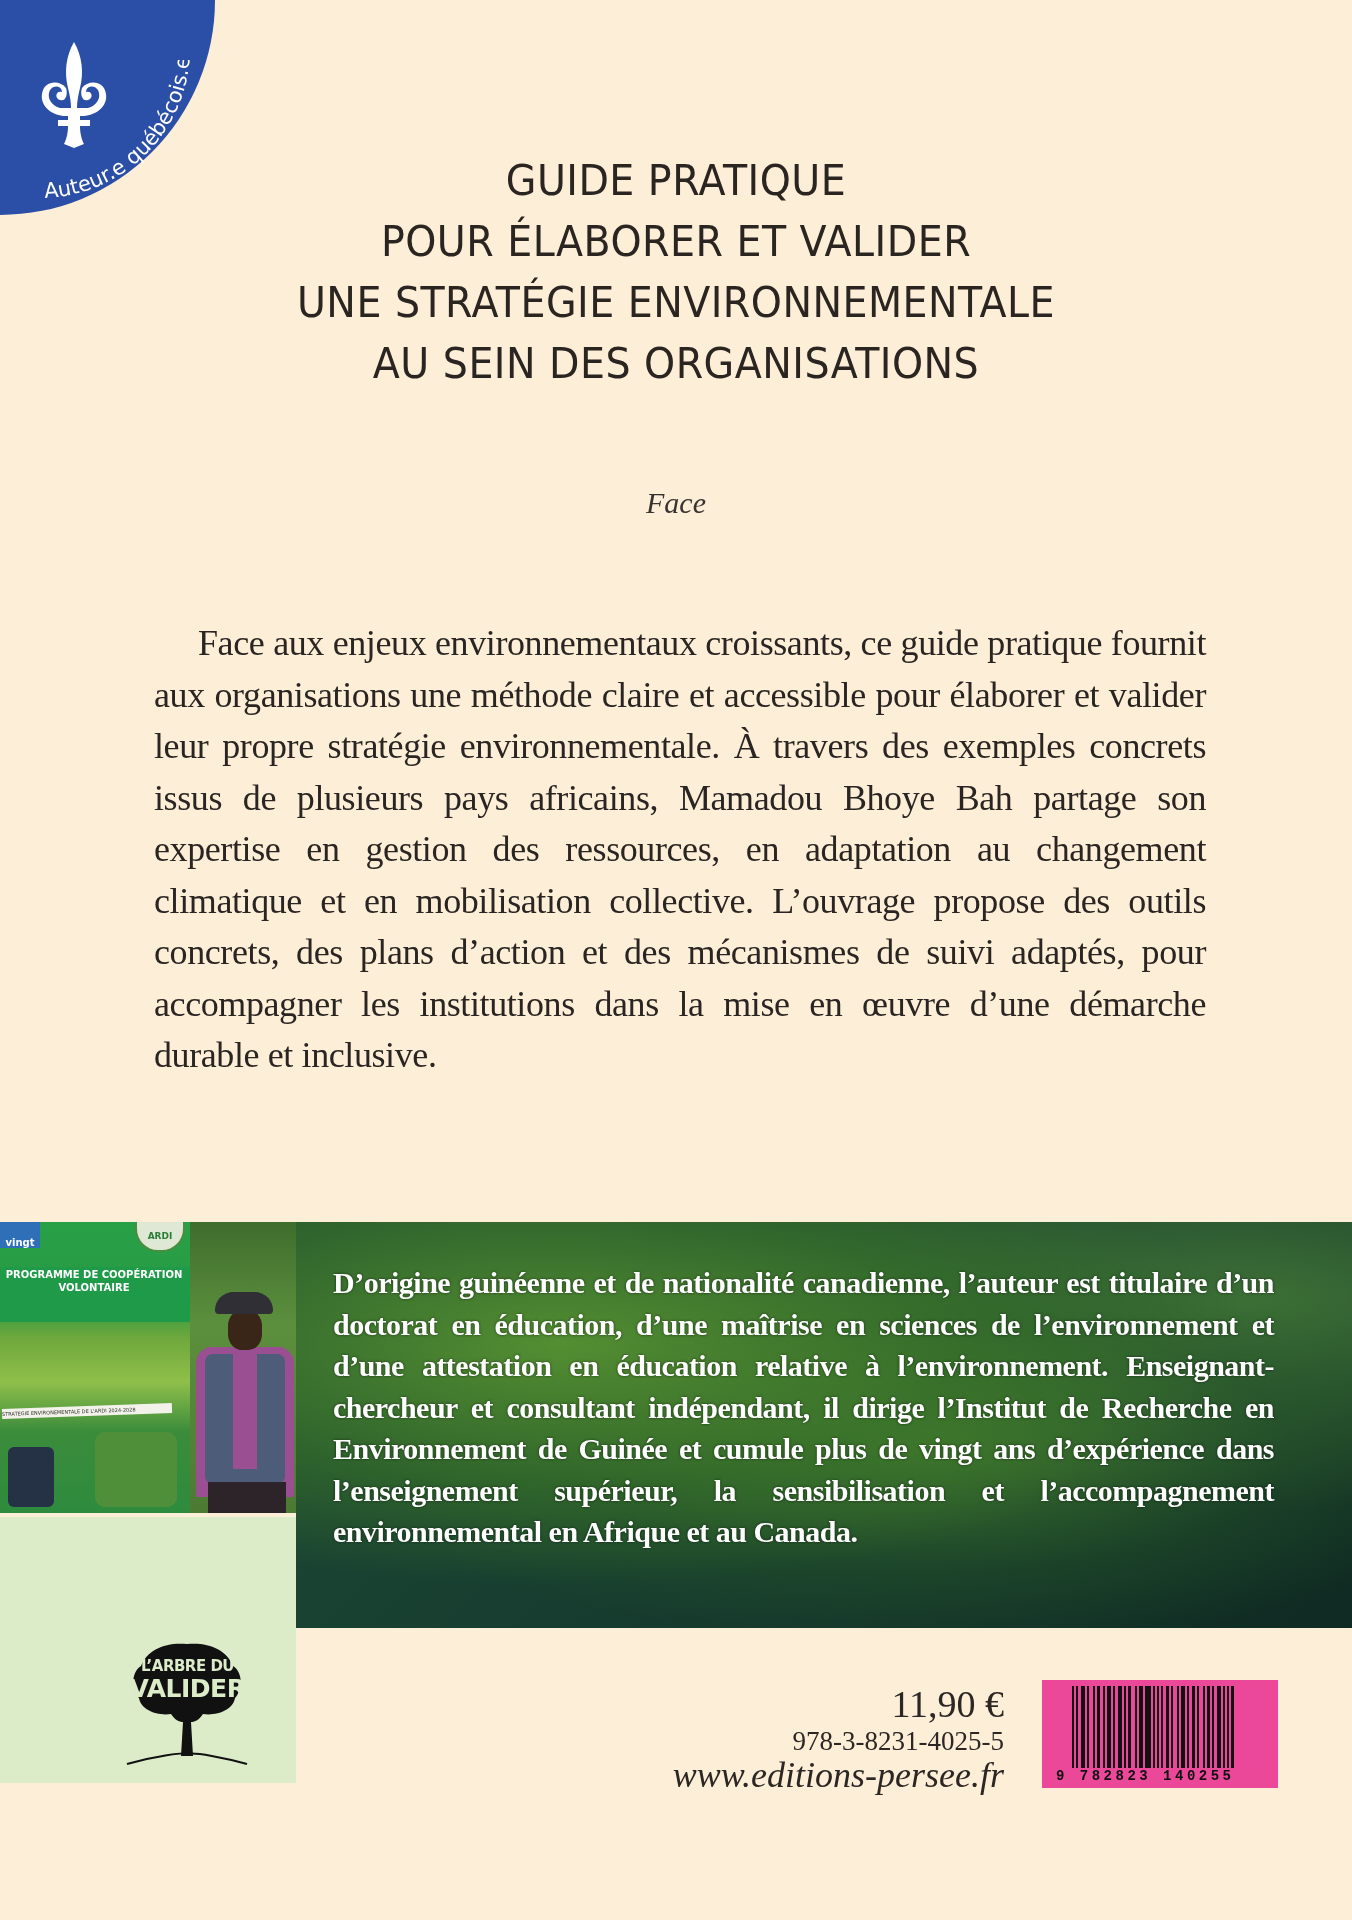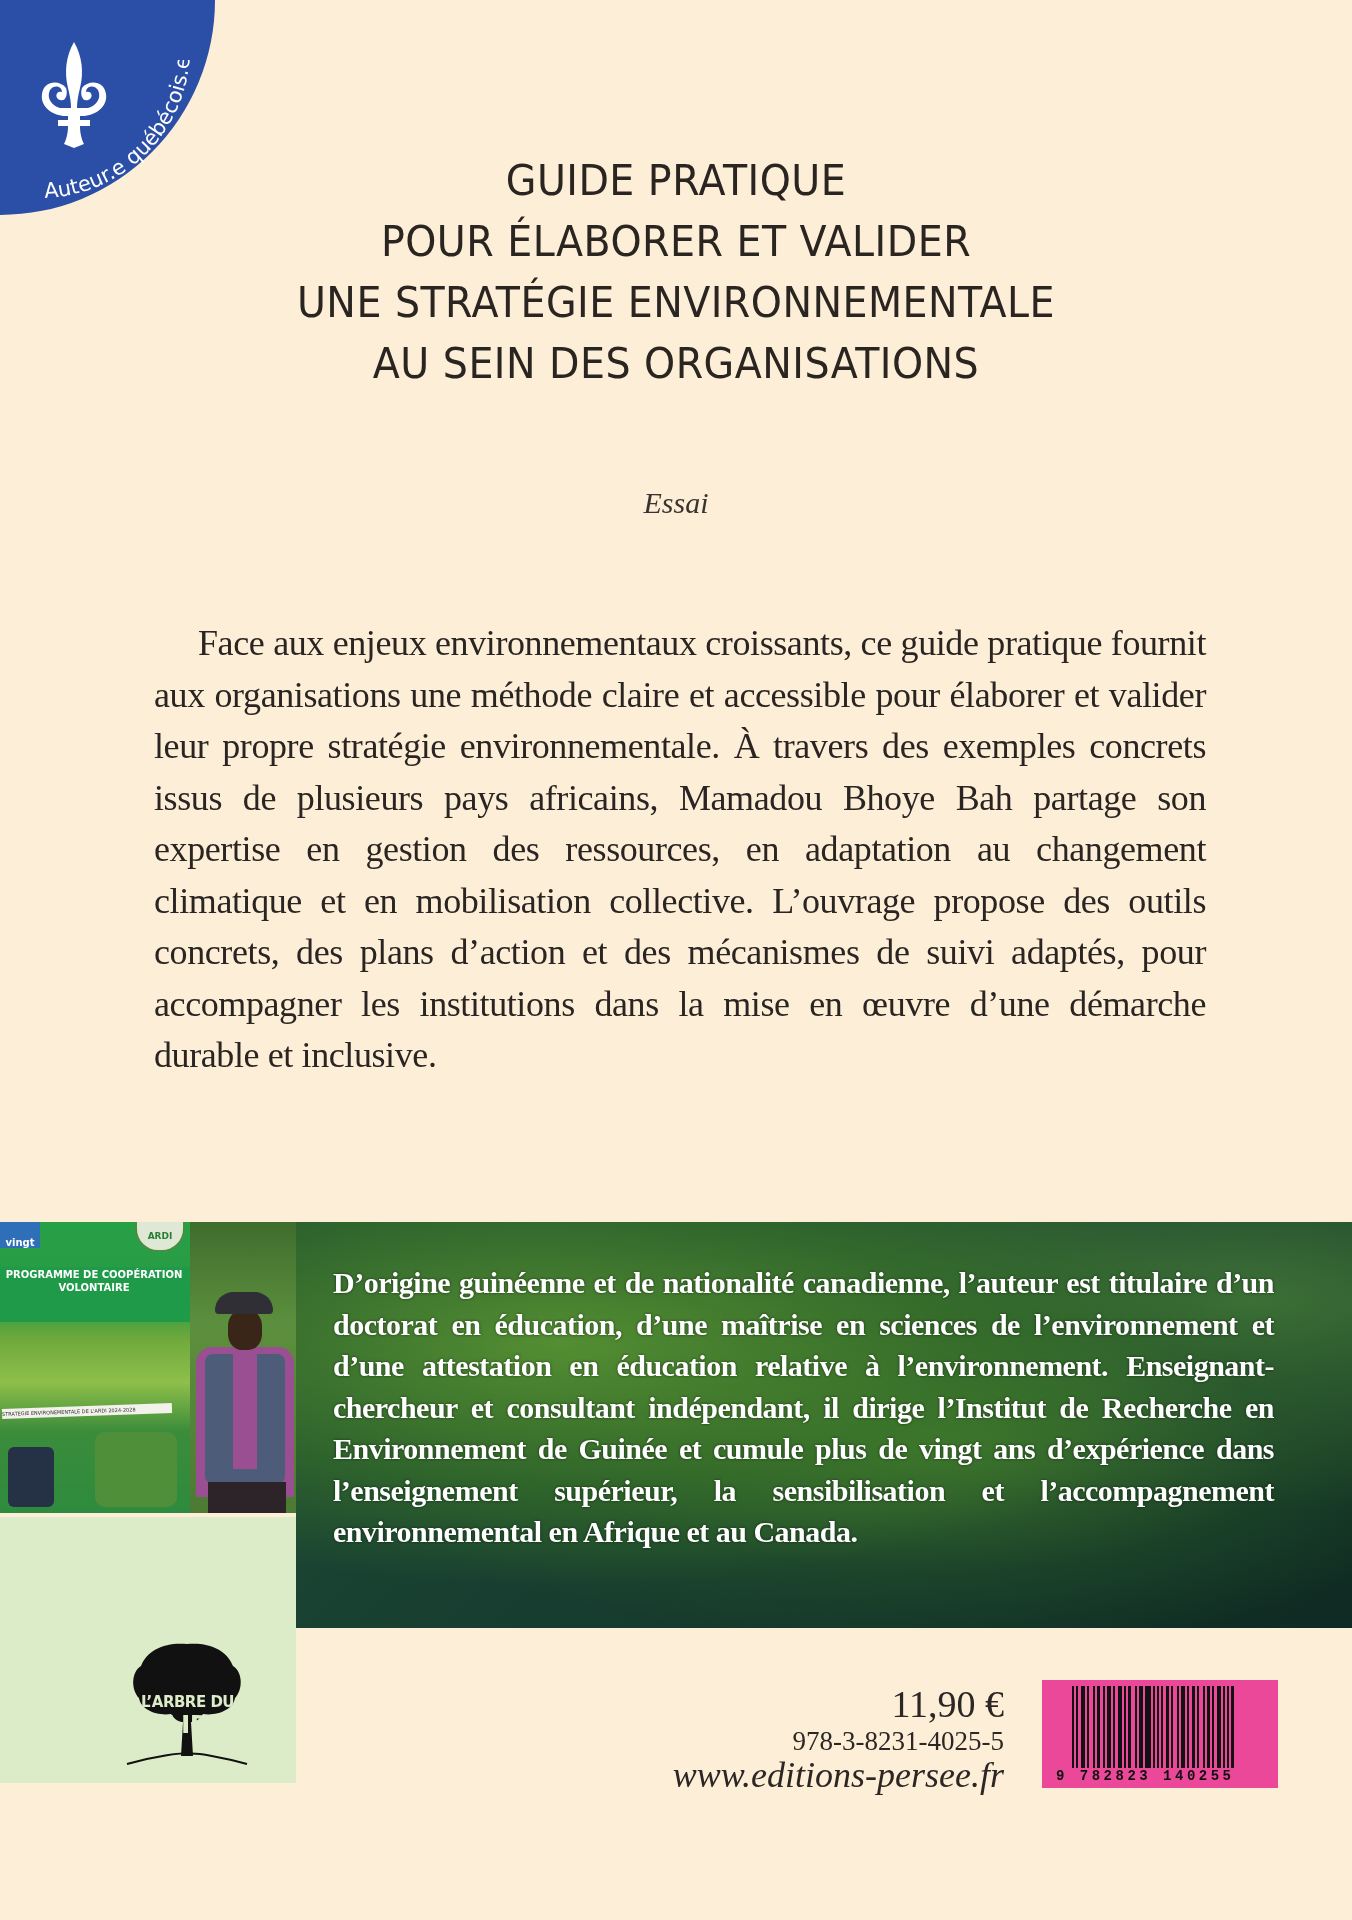--- a/index.html
+++ b/index.html
@@ -97,21 +97,21 @@
     font-size: 30px; line-height: 41.5px; color: #ffffff; text-align: justify;
     font-weight: bold; letter-spacing: -0.5px;
     text-shadow: 0 0 3px rgba(0,0,0,0.6);
   }
   .publisher-panel {
     position: absolute; left: 0; top: 1517px; width: 296px; height: 266px; background: #dcebc8;
   }
   .logo { position: absolute; left: 125px; top: 1640px; width: 125px; height: 130px; }
   .logo-text {
     position: absolute; left: 0; width: 100%; text-align: center; color: #dcebc8;
-    font-family: "DejaVu Sans", sans-serif; font-weight: bold; letter-spacing: -0.5px; margin-top: 36px;
+    font-family: "DejaVu Sans", sans-serif; font-weight: bold; letter-spacing: -0.5px;
   }
   .price-block {
     position: absolute; right: 348px; top: 1684px; text-align: right; color: #2c2624;
   }
   .price { font-size: 38px; line-height: 40px; }
   .isbn { font-size: 27px; line-height: 34px; }
   .website { font-size: 36px; line-height: 34px; font-style: italic; }
   .barcode {
     position: absolute; left: 1042px; top: 1680px; width: 236px; height: 108px; background: #ec4899;
   }
@@ -138,21 +138,21 @@
   </text>
 </svg>
 
 <div class="title">
   <div>GUIDE PRATIQUE</div>
   <div>POUR ÉLABORER ET VALIDER</div>
   <div>UNE STRATÉGIE ENVIRONNEMENTALE</div>
   <div>AU SEIN DES ORGANISATIONS</div>
 </div>
 
-<div class="genre">Essai</div>
+<div class="genre">Face</div>
 
 <p class="summary" style="margin:0">Face aux enjeux environnementaux croissants, ce guide pratique fournit aux organisations une méthode claire et accessible pour élaborer et valider leur propre stratégie environnementale. À travers des exemples concrets issus de plusieurs pays africains, Mamadou Bhoye Bah partage son expertise en gestion des ressources, en adaptation au changement climatique et en mobilisation collective. L’ouvrage propose des outils concrets, des plans d’action et des mécanismes de suivi adaptés, pour accompagner les institutions dans la mise en œuvre d’une démarche durable et inclusive.</p>
 
 <div class="photo">
   <div class="poster"></div>
   <div class="poster-band"></div>
   <div class="poster-title">PROGRAMME DE COOPÉRATION VOLONTAIRE</div>
   <div class="ceci">vingt</div>
   <div class="ardi">ARDI</div>
   <div class="strat-strip">STRATEGIE ENVIRONEMENTALE DE L'ARDI 2024-2028</div>

